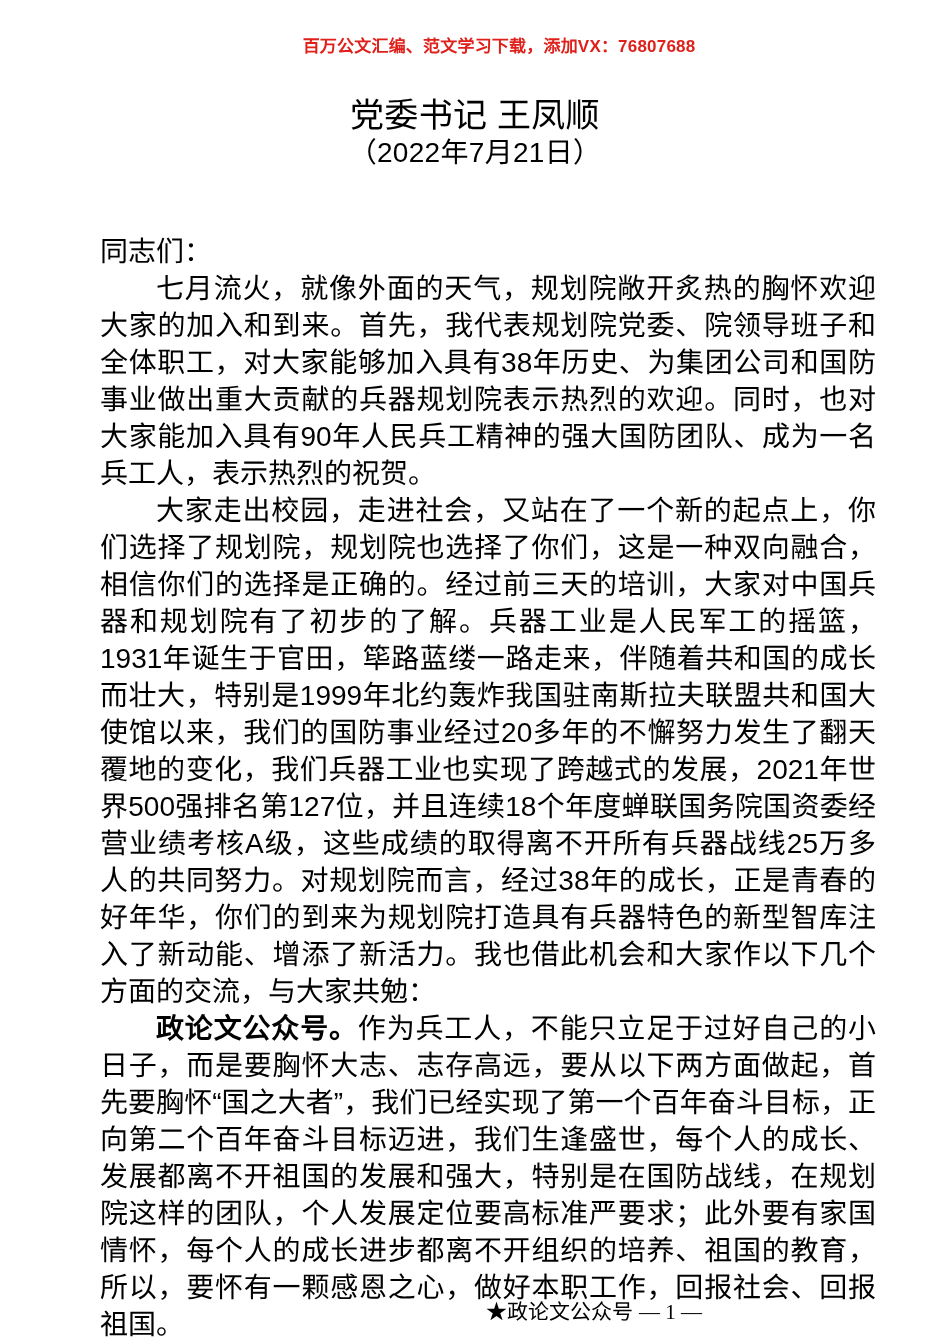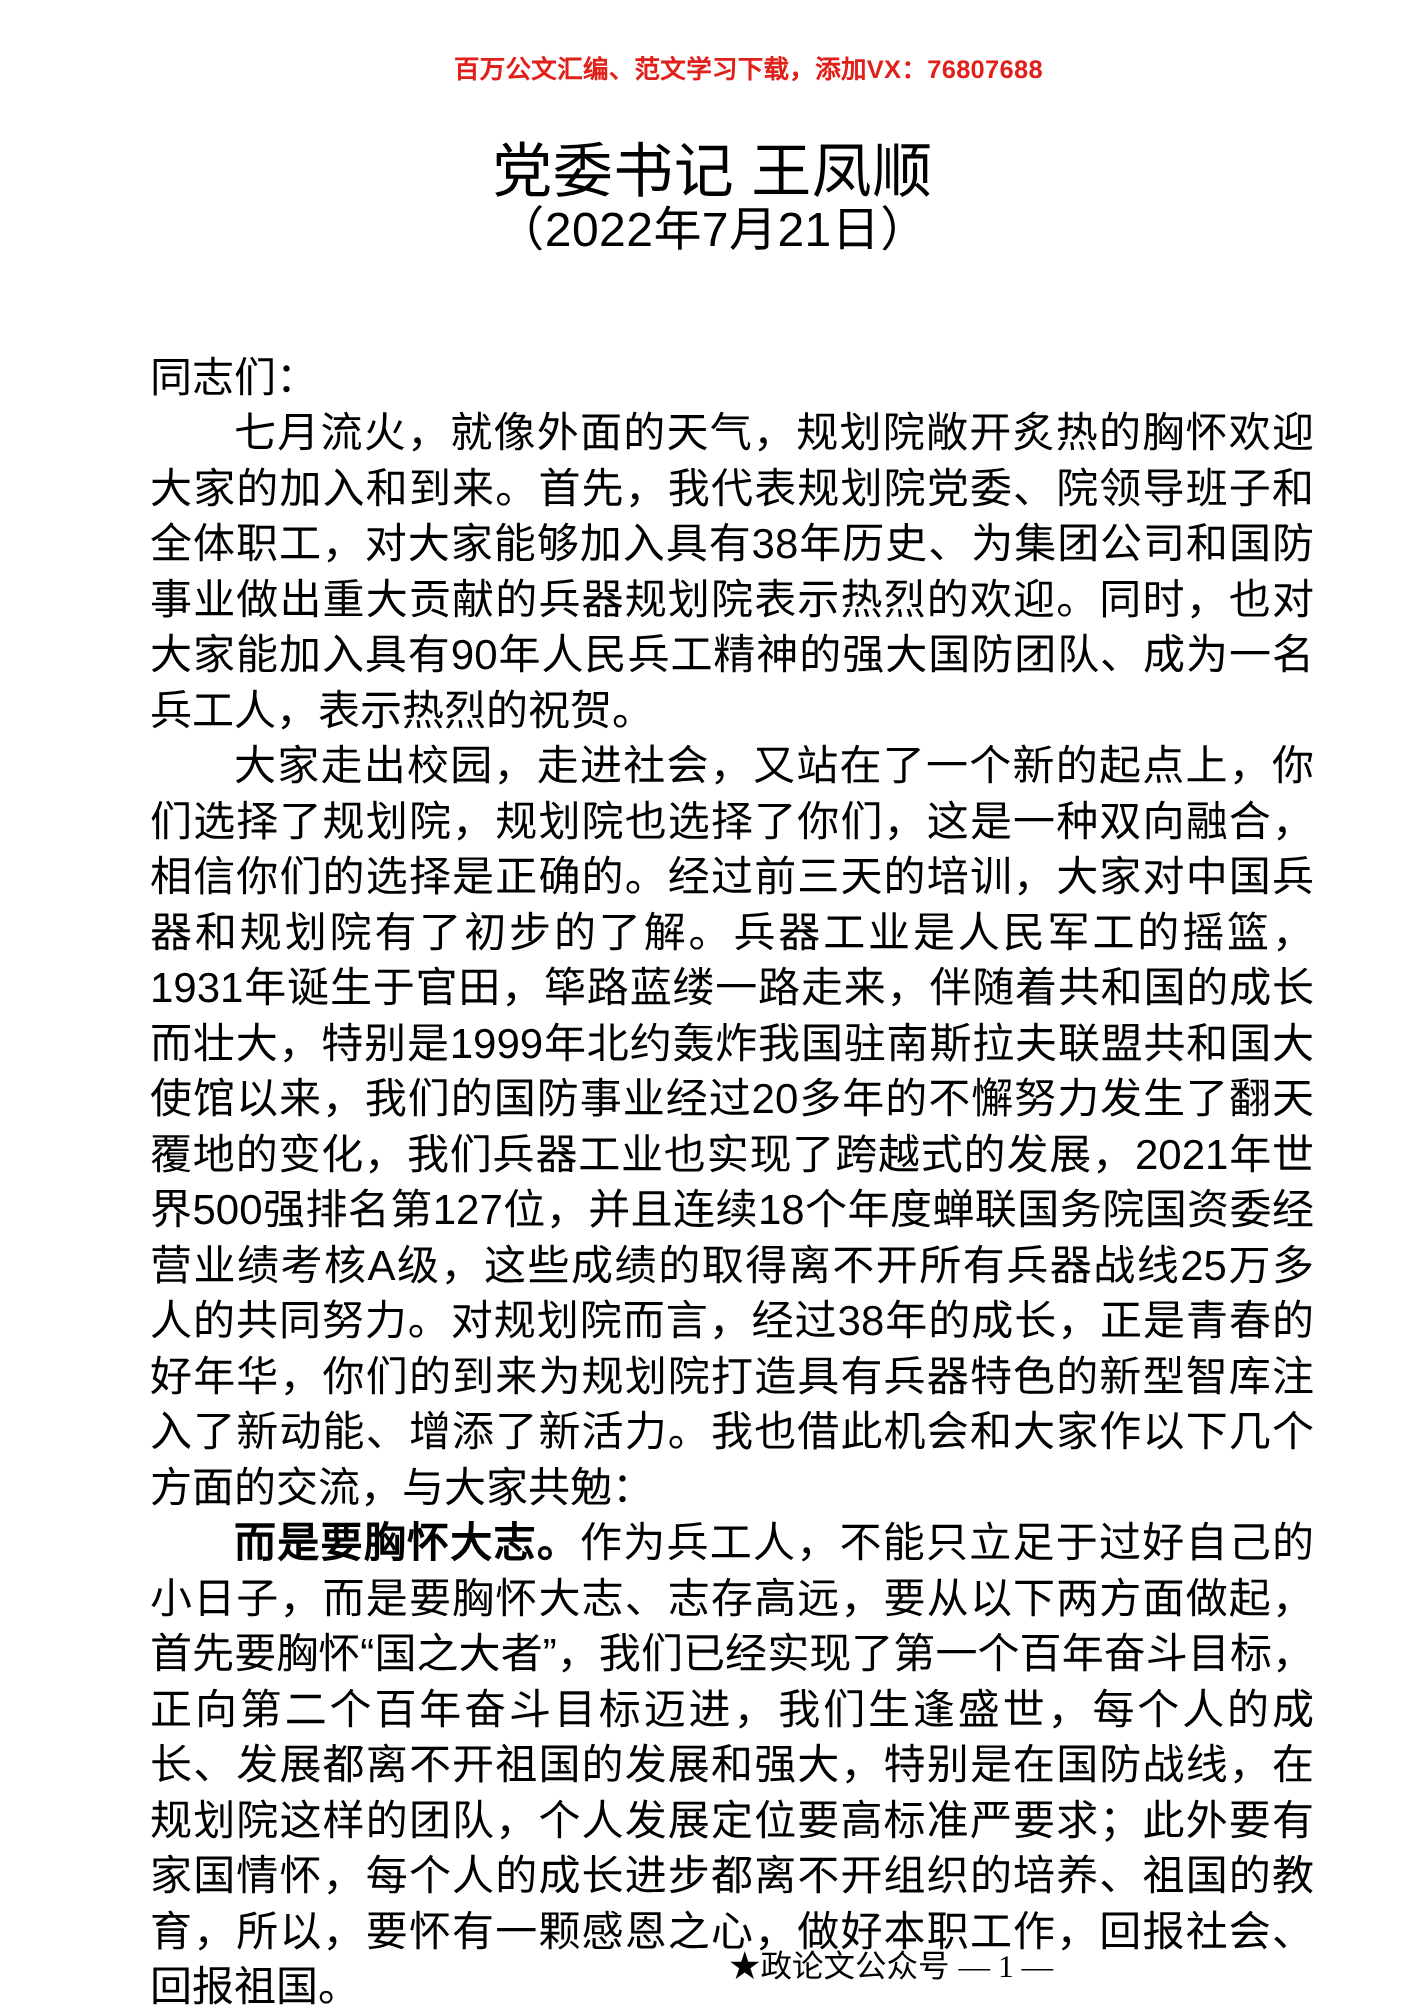--- a/index.html
+++ b/index.html
@@ -44,27 +44,27 @@
     width: 950px;
     text-align: center;
   }
   .doc-title {
     font-size: 28px;
     line-height: 38px;
     letter-spacing: 0.3px;
     white-space: nowrap;
   }
   .doc-byline {
-    font-size: 40px;
+    font-size: 34px;
     line-height: 38px;
     letter-spacing: 0.3px;
     white-space: nowrap;
   }
   .doc-date {
-    font-size: 32px;
+    font-size: 28px;
     line-height: 38px;
     letter-spacing: 0.3px;
     white-space: nowrap;
   }
 
   
   .body-text {
     position: absolute;
     top: 233px;
     left: 88px;
@@ -134,21 +134,21 @@
 
     <p class="p-indent">
       <span class="lead"></span><span>七月流火，就像外面的天气，规划院敞开炙热的胸怀欢迎大家的加入和到来。首先，我代表规划院党委、院领导班子和全体职工，对大家能够加入具有38年历史、为集团公司和国防事业做出重大贡献的兵器规划院表示热烈的欢迎。同时，也对大家能加入具有90年人民兵工精神的强大国防团队、成为一名兵工人，表示热烈的祝贺。</span>
     </p>
 
     <p class="p-indent">
       <span class="lead"></span><span>大家走出校园，走进社会，又站在了一个新的起点上，你们选择了规划院，规划院也选择了你们，这是一种双向融合，相信你们的选择是正确的。经过前三天的培训，大家对中国兵器和规划院有了初步的了解。兵器工业是人民军工的摇篮，1931年诞生于官田，筚路蓝缕一路走来，伴随着共和国的成长而壮大，特别是1999年北约轰炸我国驻南斯拉夫联盟共和国大使馆以来，我们的国防事业经过20多年的不懈努力发生了翻天覆地的变化，我们兵器工业也实现了跨越式的发展，2021年世界500强排名第127位，并且连续18个年度蝉联国务院国资委经营业绩考核A级，这些成绩的取得离不开所有兵器战线25万多人的共同努力。对规划院而言，经过38年的成长，正是青春的好年华，你们的到来为规划院打造具有兵器特色的新型智库注入了新动能、增添了新活力。我也借此机会和大家作以下几个方面的交流，与大家共勉：</span>
     </p>
 
     <p class="p-indent">
-      <span class="lead">而是要胸怀大志。</span><span>作为兵工人，不能只立足于过好自己的小日子，而是要胸怀大志、志存高远，要从以下两方面做起，首先要胸怀“国之大者”，我们已经实现了第一个百年奋斗目标，正向第二个百年奋斗目标迈进，我们生逢盛世，每个人的成长、发展都离不开祖国的发展和强大，特别是在国防战线，在规划院这样的团队，个人发展定位要高标准严要求；此外要有家国情怀，每个人的成长进步都离不开组织的培养、祖国的教育，所以，要怀有一颗感恩之心，做好本职工作，回报社会、回报祖国。</span>
+      <span class="lead">政论文公众号。</span><span>作为兵工人，不能只立足于过好自己的小日子，而是要胸怀大志、志存高远，要从以下两方面做起，首先要胸怀“国之大者”，我们已经实现了第一个百年奋斗目标，正向第二个百年奋斗目标迈进，我们生逢盛世，每个人的成长、发展都离不开祖国的发展和强大，特别是在国防战线，在规划院这样的团队，个人发展定位要高标准严要求；此外要有家国情怀，每个人的成长进步都离不开组织的培养、祖国的教育，所以，要怀有一颗感恩之心，做好本职工作，回报社会、回报祖国。</span>
     </p>
 
     <p class="p-indent">
       
     </p>
   </div>
 
   <div class="page-footer">
     <span class="footer-mark">★政论文公众号</span><span class="footer-pageno">— 1 —</span>
   </div>

